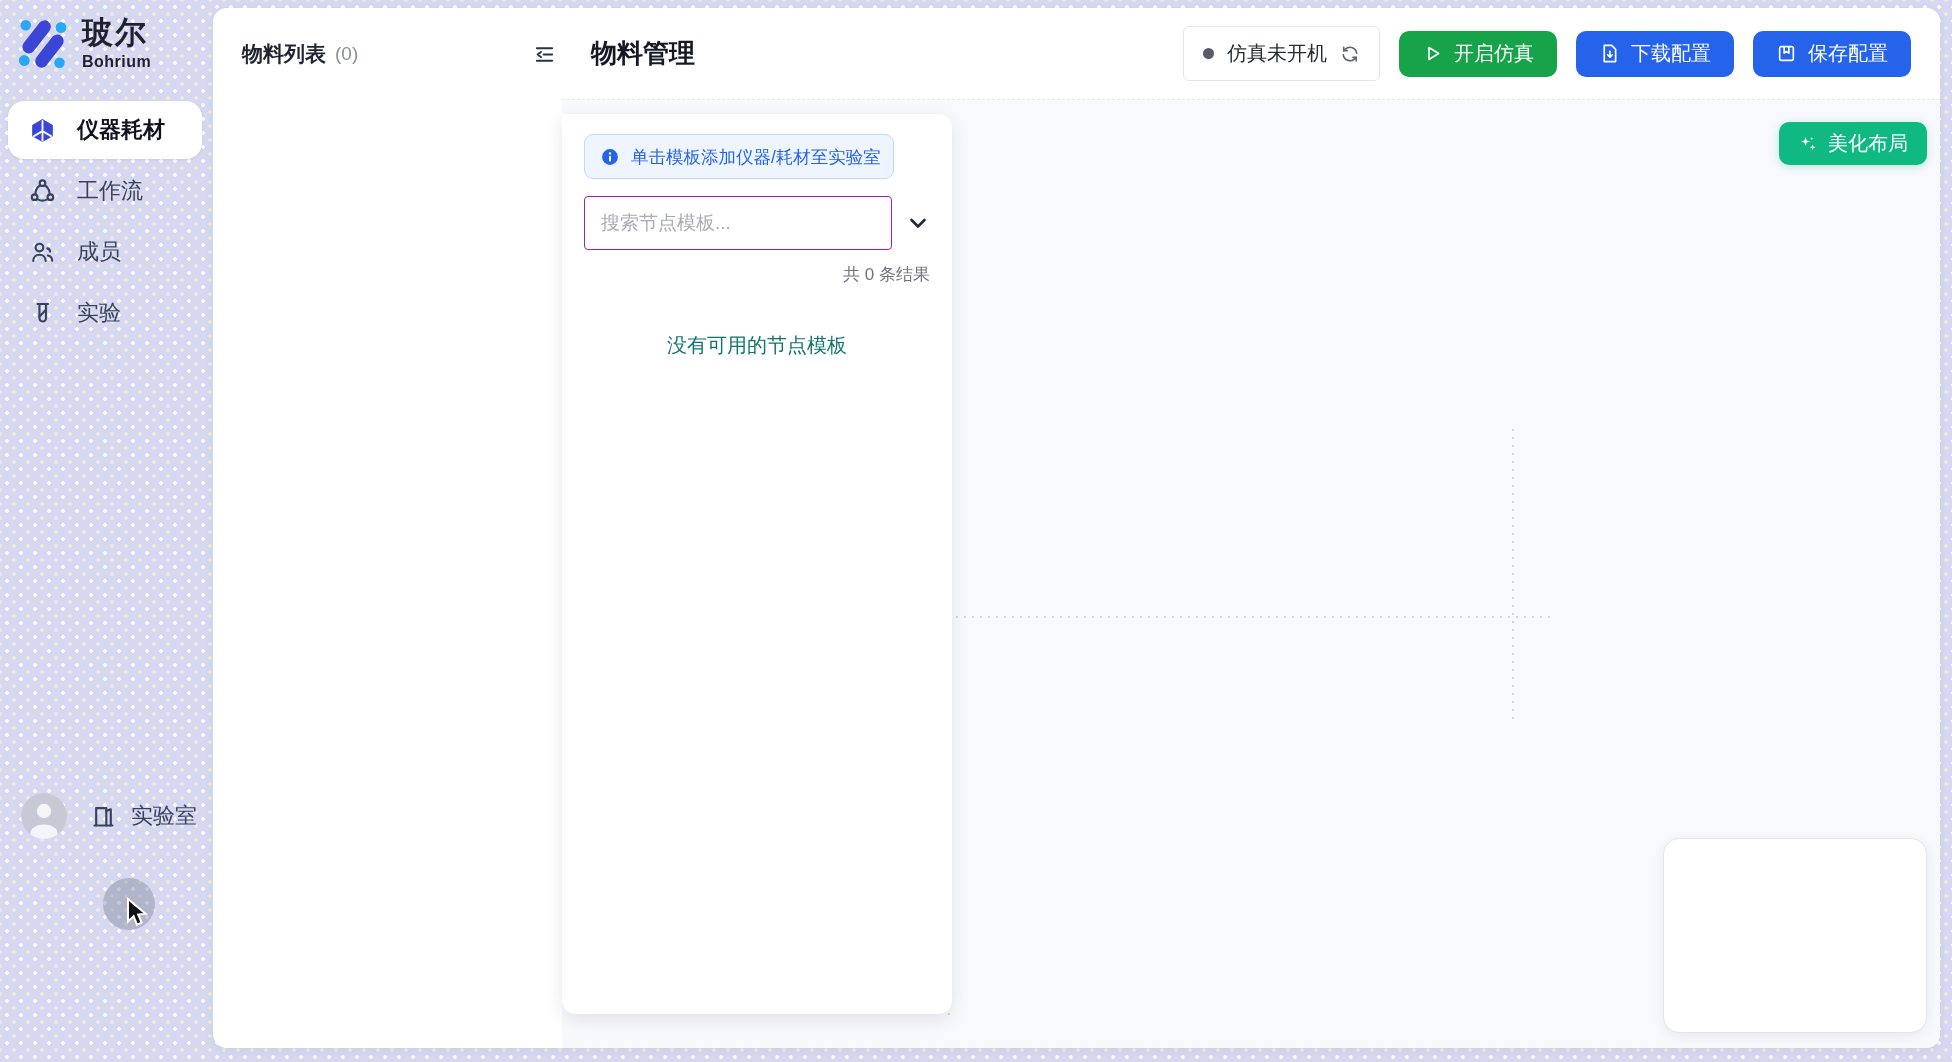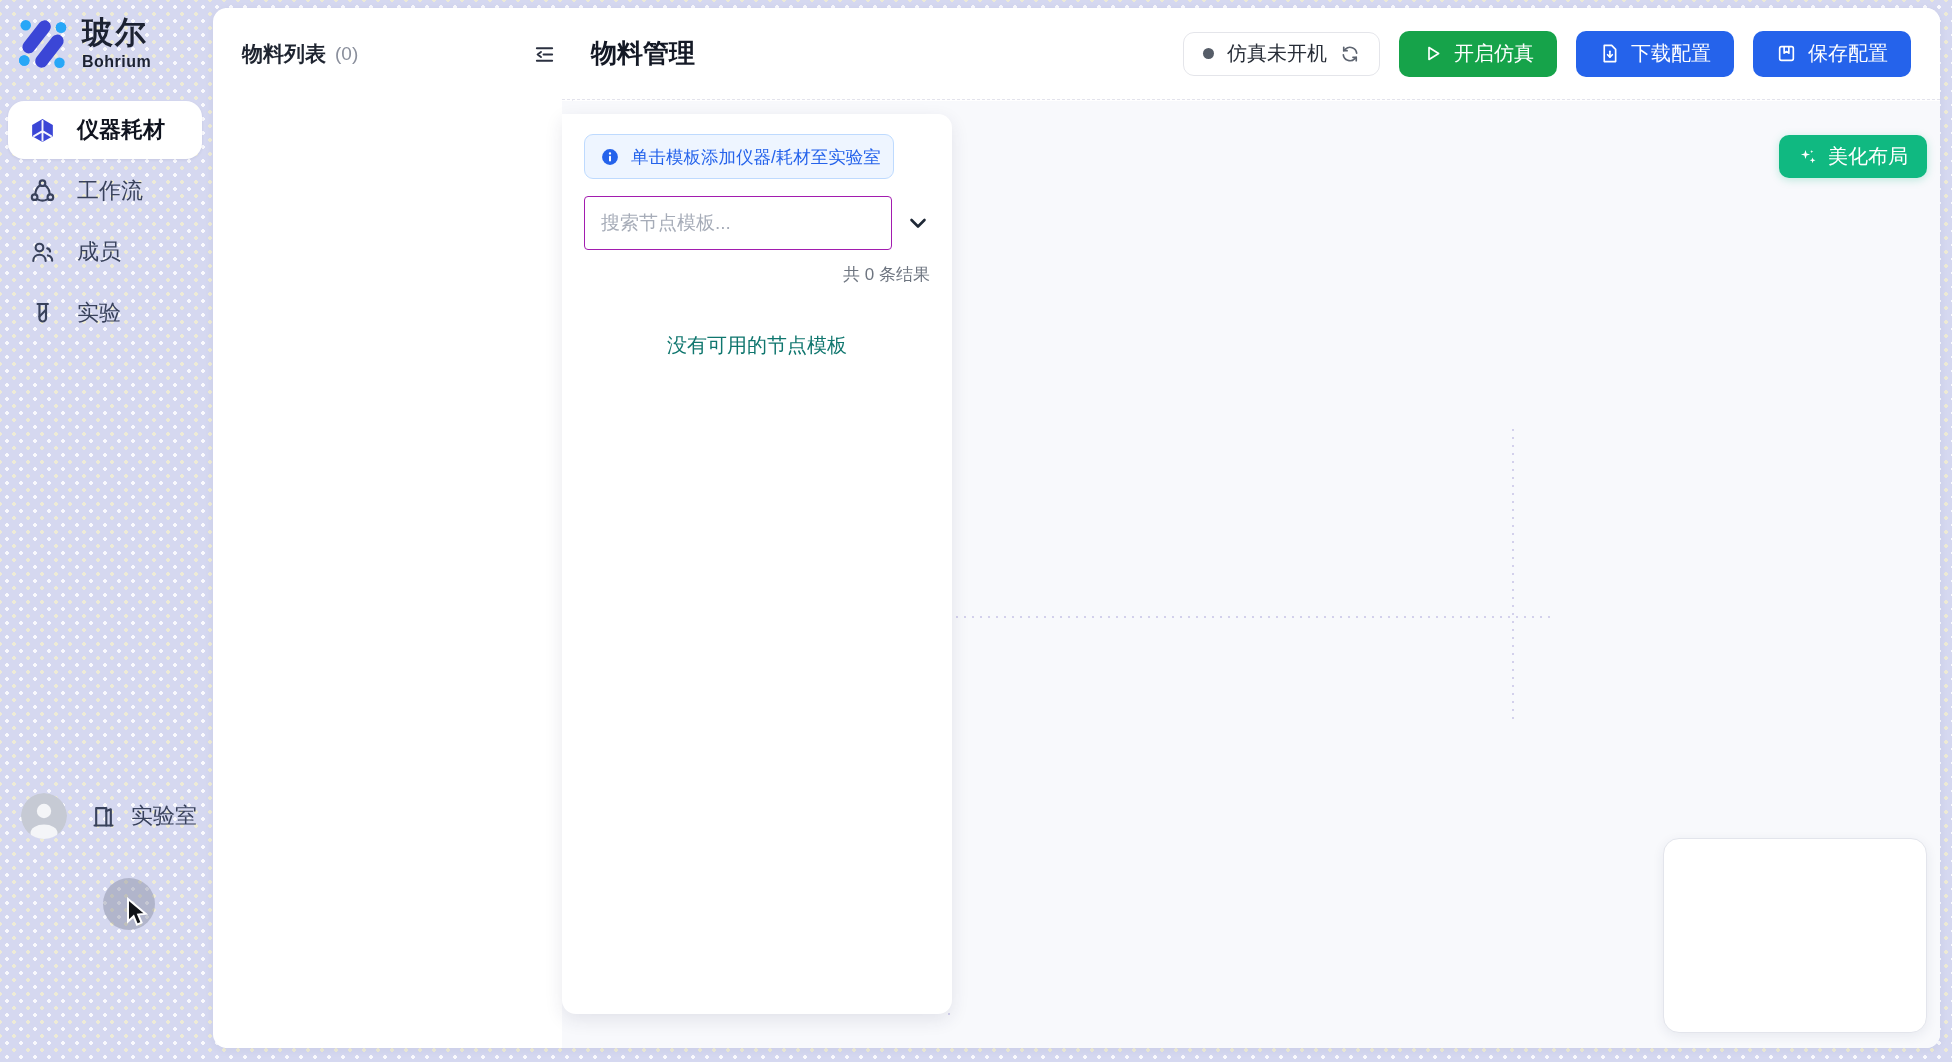--- a/index.html
+++ b/index.html
@@ -40,21 +40,21 @@
   .left-panel { position:absolute; left:12px; top:0; width:348px; height:100%; background:#ffffff; border-right:1px solid #eaeaf1; }
   .left-panel-header { display:flex; align-items:center; padding:32px 16px 0 17px; }
   .lp-title { font-size:21px; font-weight:700; color:#1e2430; }
   .lp-count { font-size:19px; color:#8a8f9c; margin-left:9px; }
   .lp-collapse { margin-left:auto; width:23px; height:23px; color:#2b3140; cursor:pointer; }
 
   .content { position:absolute; left:349px; top:0; right:0; height:100%; }
   .content-header { position:absolute; top:0; left:0; right:0; height:92px; background:#ffffff; border-bottom:1px dashed #e3e3ec; display:flex; align-items:center; padding:0 29px; }
   .page-title { font-size:26px; font-weight:700; color:#141925; }
   .header-actions { margin-left:auto; display:flex; align-items:center; gap:19px; }
-  .status-pill { height:44px; border:1px solid #e4e5ea; border-radius:11px; background:#fff; display:flex; align-items:center; gap:13px; padding:0 19px; cursor:pointer; }
+  .status-pill { height:55px; border:1px solid #e4e5ea; border-radius:6px; background:#fff; display:flex; align-items:center; gap:13px; padding:0 19px; cursor:pointer; }
   .status-dot { width:11px; height:11px; border-radius:50%; background:#565d68; }
   .status-label { font-size:20px; color:#272d37; }
   .refresh-ic { width:20px; height:20px; color:#5d6470; }
   .btn { height:46px; border:none; border-radius:10px; display:flex; align-items:center; gap:11px; padding:0 23px; color:#ffffff; font-size:20px; font-weight:500; font-family:inherit; cursor:pointer; }
   .btn svg { width:21px; height:21px; }
   .btn-green { background:#16a34a; }
   .btn-blue { background:#2563eb; }
 
   .canvas { position:absolute; top:93px; bottom:0; left:0; right:0; background:#f8f9fc; }
 
@@ -69,21 +69,21 @@
   .hint-banner { width:310px; height:45px; background:#eef5ff; border:1px solid #bedafe; border-radius:9px; display:flex; align-items:center; gap:11px; padding:8px 15px; }
   .hint-banner span { font-size:17.5px; color:#2563eb; white-space:nowrap; }
   .info-ic { width:20px; height:20px; flex:0 0 20px; }
   .search-row { display:flex; align-items:center; margin-top:17px; }
   .search-input { width:308px; height:54px; border:1px solid #a21caf; border-radius:4px; font-size:19px; color:#374151; padding:0 16px; font-family:inherit; outline:none; background:#fff; }
   .search-input::placeholder { color:#a6acb8; }
   .chev { width:24px; height:24px; margin-left:14px; color:#1f2937; cursor:pointer; }
   .result-count { text-align:right; margin-top:13px; font-size:17px; color:#6e7580; }
   .empty-text { text-align:center; margin-top:46px; font-size:20px; color:#0f766e; }
 
-  .beautify-btn { position:absolute; top:21px; right:13px; height:43px; background:#10b981; border:none; border-radius:10px; color:#fff; font-size:20px; font-family:inherit; display:flex; align-items:center; gap:10px; padding:0 19px; cursor:pointer; box-shadow:0 2px 8px rgba(16,185,129,.25);margin-top:13px; }
+  .beautify-btn { position:absolute; top:21px; right:13px; height:43px; background:#10b981; border:none; border-radius:10px; color:#fff; font-size:20px; font-family:inherit; display:flex; align-items:center; gap:10px; padding:0 19px; cursor:pointer; box-shadow:0 2px 8px rgba(16,185,129,.25); }
   .beautify-btn svg { width:20px; height:20px; }
 
   .minimap { position:absolute; right:13px; bottom:15px; width:264px; height:195px; background:#ffffff; border:1px solid #e3e5ec; border-radius:16px; box-shadow:0 3px 12px rgba(40,45,90,.08); }
 </style>
 </head>
 <body>
 
 <div class="page">
 
   <div class="sidebar">

